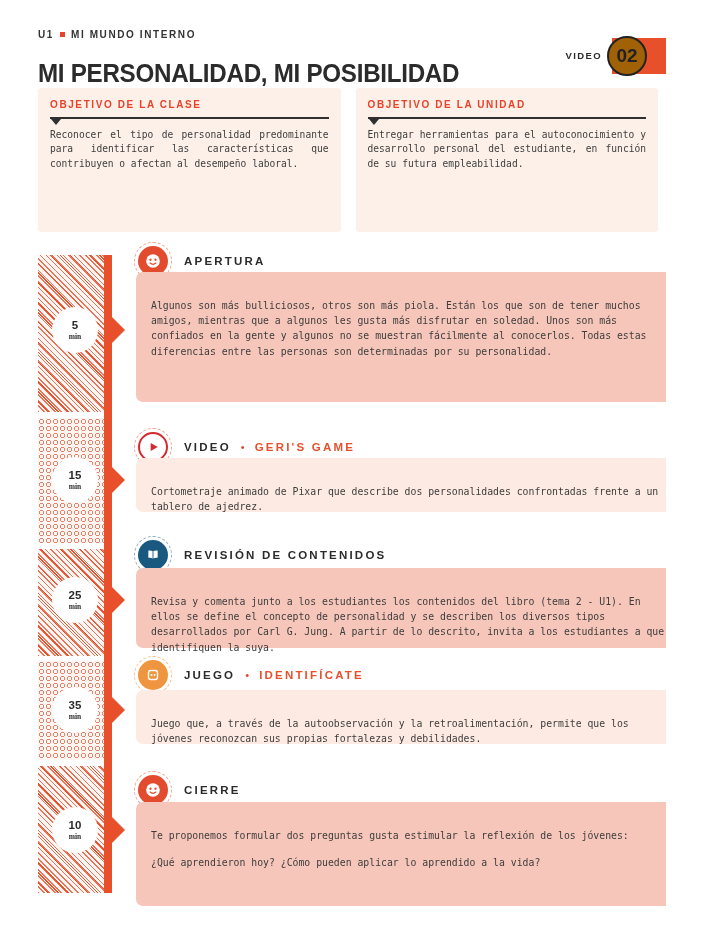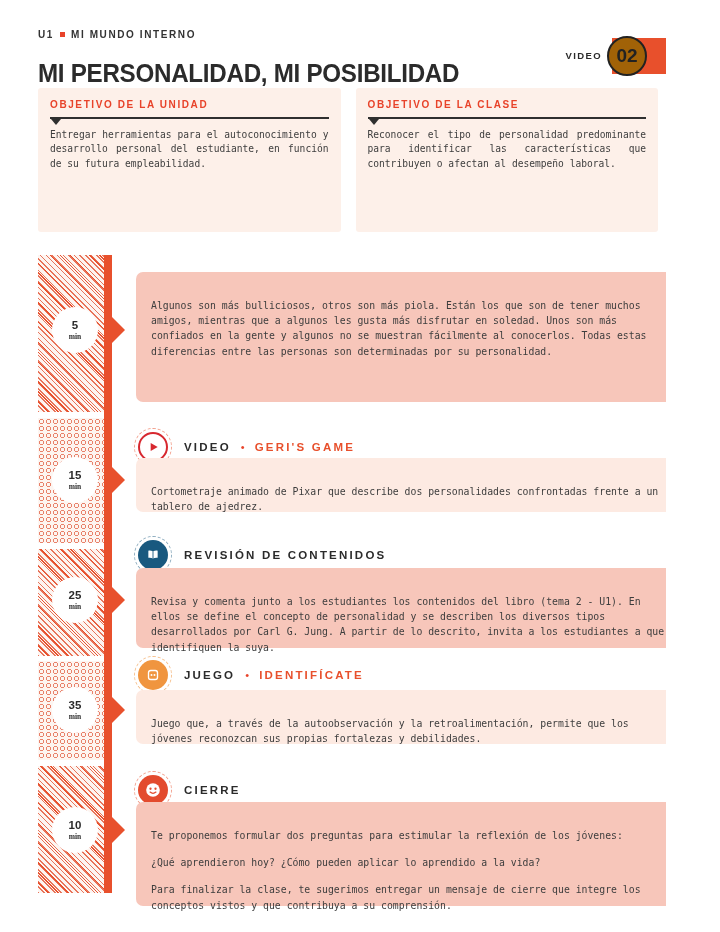--- a/index.html
+++ b/index.html
@@ -70,29 +70,29 @@
     <span data-name="unit-label">U1</span>
     <span class="sq" data-name="square-bullet-icon"></span>
     <span data-name="unit-title">MI MUNDO INTERNO</span>
   </div>
   <h1 class="page-title" data-name="page-title">MI PERSONALIDAD, MI POSIBILIDAD</h1>
   <div class="clase-label" data-name="clase-label">VIDEO</div>
   <div class="clase-rect" data-name="clase-badge"></div>
   <div class="clase-circle" data-name="clase-number-badge">02</div>
 
   <div class="info-row" data-name="info-columns">
+    <div class="info-box" data-name="objective-class-box">
+      <h3 data-name="info-heading">OBJETIVO DE LA CLASE</h3>
+      <div class="divider" data-name="divider"></div>
+      <p class="just" data-name="info-body">Reconocer el tipo de personalidad predominante para identificar las características que contribuyen o afectan al desempeño laboral.</p>
+    </div>
     <div class="info-box" data-name="objective-unit-box">
       <h3 data-name="info-heading">OBJETIVO DE LA UNIDAD</h3>
       <div class="divider" data-name="divider"></div>
       <p class="just" data-name="info-body">Entregar herramientas para el autoconocimiento y desarrollo personal del estudiante, en función de su futura empleabilidad.</p>
-    </div>
-    <div class="info-box" data-name="objective-class-box">
-      <h3 data-name="info-heading">OBJETIVO DE LA CLASE</h3>
-      <div class="divider" data-name="divider"></div>
-      <p class="just" data-name="info-body">Reconocer el tipo de personalidad predominante para identificar las características que contribuyen o afectan al desempeño laboral.</p>
     </div>
   </div>
 
   <div class="tl-bar" data-name="timeline-bar"></div>
   <div class="tl-block pat-diag" style="top:255px;height:157px;" data-name="timeline-segment"></div>
   <div class="tl-block pat-rings" style="top:418px;height:125px;" data-name="timeline-segment"></div>
   <div class="tl-block pat-diag" style="top:549px;height:107px;" data-name="timeline-segment"></div>
   <div class="tl-block pat-rings" style="top:661px;height:99px;" data-name="timeline-segment"></div>
   <div class="tl-block pat-diag" style="top:766px;height:127px;" data-name="timeline-segment"></div>
 
@@ -116,20 +116,33 @@
     <span class="num" data-name="duration-value">10</span>
     <span class="unit" data-name="duration-unit">min</span>
   </div>
 
   <div class="tl-arrow" style="top:317px;" data-name="timeline-arrow-icon"></div>
   <div class="tl-arrow" style="top:467px;" data-name="timeline-arrow-icon"></div>
   <div class="tl-arrow" style="top:587px;" data-name="timeline-arrow-icon"></div>
   <div class="tl-arrow" style="top:697px;" data-name="timeline-arrow-icon"></div>
   <div class="tl-arrow" style="top:817px;" data-name="timeline-arrow-icon"></div>
 
+  <div class="sec-head" style="top:242px;" data-name="section-header-apertura">
+    <span class="icon-ring">
+        <span class="icon red" data-name="smiley-face-icon">
+      <svg width="20" height="20" viewBox="0 0 24 24">
+            <circle cx="12" cy="12" r="8.2" fill="#fff"></circle>
+            <circle cx="9" cy="10.5" r="1.4" fill="#e34b2e"></circle>
+            <circle cx="15" cy="10.5" r="1.4" fill="#e34b2e"></circle>
+            <path d="M8.5 14.5q3.5 3 7 0" stroke="#e34b2e" stroke-width="1.6" fill="none" stroke-linecap="round"></path>
+          </svg>
+    </span>
+      </span>
+    <span class="sec-title" data-name="section-title">APERTURA</span>
+  </div>
   <div class="sec-box dark" style="top:272px;height:130px;" data-name="apertura-text-box">
     <style></style>
     <p data-name="paragraph">Algunos son más bulliciosos, otros son más piola. Están los que son de tener muchos amigos, mientras que a algunos les gusta más disfrutar en soledad. Unos son más confiados en la gente y algunos no se muestran fácilmente al conocerlos. Todas estas diferencias entre las personas son determinadas por su personalidad.</p>
   </div>
 
   <div class="sec-head" style="top:428px;" data-name="section-header-video">
     <span class="icon-ring">
         <span class="icon white" data-name="play-icon">
       <svg width="14" height="14" viewBox="0 0 24 24">
             <path d="M8 5l12 7-12 7z" fill="#d7282f"></path>
@@ -184,23 +197,22 @@
             <circle cx="12" cy="12" r="8.2" fill="#fff"></circle>
             <circle cx="9" cy="10.5" r="1.4" fill="#e34b2e"></circle>
             <circle cx="15" cy="10.5" r="1.4" fill="#e34b2e"></circle>
             <path d="M8.5 14.5q3.5 3 7 0" stroke="#e34b2e" stroke-width="1.6" fill="none" stroke-linecap="round"></path>
           </svg>
     </span>
       </span>
     <span class="sec-title" data-name="section-title">CIERRE</span>
   </div>
   <div class="sec-box dark" style="top:802px;height:104px;" data-name="cierre-text-box">
-    <p data-name="paragraph">Te proponemos formular dos preguntas para estimular la reflexión de los jóvenes:</p>
+    <p data-name="paragraph">Te proponemos formular dos preguntas gusta estimular la reflexión de los jóvenes:</p>
     <p data-name="paragraph">¿Qué aprendieron hoy? ¿Cómo pueden aplicar lo aprendido a la vida?</p>
-    <p data-name="paragraph">Para finalizar la clase, te sugerimos entregar un mensaje de cierre que integre los conceptos vistos y que contribuya a su comprensión.</p>
   </div>
 
 </div>
 
 <style>
   
   .sec-box[data-name="apertura-text-box"]::before{top:49px;}
   .sec-box[data-name="video-text-box"]::before{top:13px;}
   .sec-box[data-name="revision-text-box"]::before{top:23px;}
   .sec-box[data-name="juego-text-box"]::before{top:11px;}

